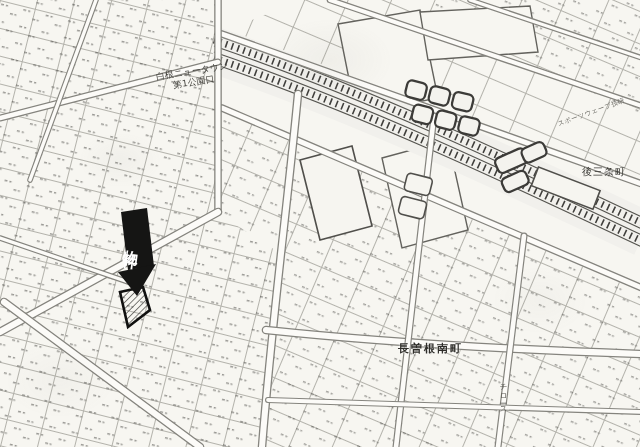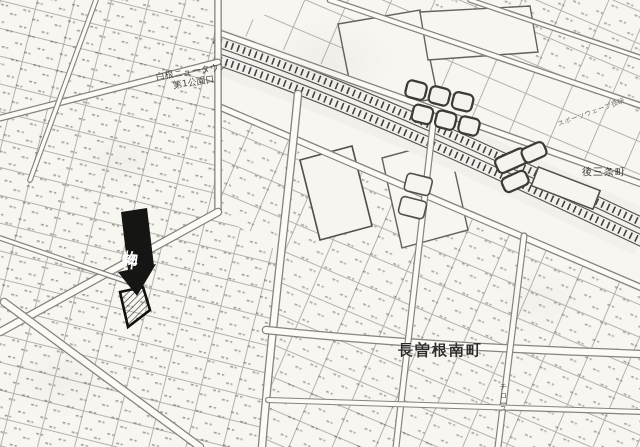--- a/index.html
+++ b/index.html
@@ -16,21 +16,21 @@
   .parcel-big{fill:#f7f6f1;stroke:#63625d;stroke-width:1.4;}
   .bld{fill:#f4f3ee;stroke:#3c3b38;stroke-width:2.3;}
   .bld2{fill:#f6f5f0;stroke:#504f4b;stroke-width:1.6;}
   .rail-thin{fill:none;stroke:#55544f;stroke-width:1.1;}
   .rail-tie{fill:none;stroke:#403f3c;stroke-width:7;stroke-dasharray:1.6 4.6;}
   .rail-band{fill:none;stroke:#f1f0ec;stroke-width:46;}
   .maplabel{position:absolute;color:#3b3a36;white-space:nowrap;}
   .lbl-newtown{left:150px;top:66px;width:86px;text-align:center;
     font-size:9px;line-height:1.25;transform:rotate(-9deg);color:#45443f;}
   .lbl-gosanjo{left:582px;top:165px;font-size:10px;letter-spacing:1px;}
-  .lbl-nagasone{left:398px;top:341px;font-size:15px;font-weight:bold;
+  .lbl-nagasone{left:398px;top:341px;font-size:11px;font-weight:bold;
     letter-spacing:2px;color:#2e2d29;text-shadow:0 0 2px #fff;}
   .lbl-sports{left:556px;top:108px;font-size:6.5px;color:#6e6d67;
     transform:rotate(-20deg);letter-spacing:.5px;}
   .lbl-chirosu{left:498px;top:378px;font-size:7.5px;color:#56554f;
     writing-mode:vertical-rl;text-orientation:upright;letter-spacing:2px;}
   #flag-text{
     position:absolute;left:124px;top:213px;width:23px;height:55px;
     transform:rotate(7deg);transform-origin:0 0;
     display:flex;align-items:center;justify-content:center;
     writing-mode:vertical-rl;text-orientation:upright;

